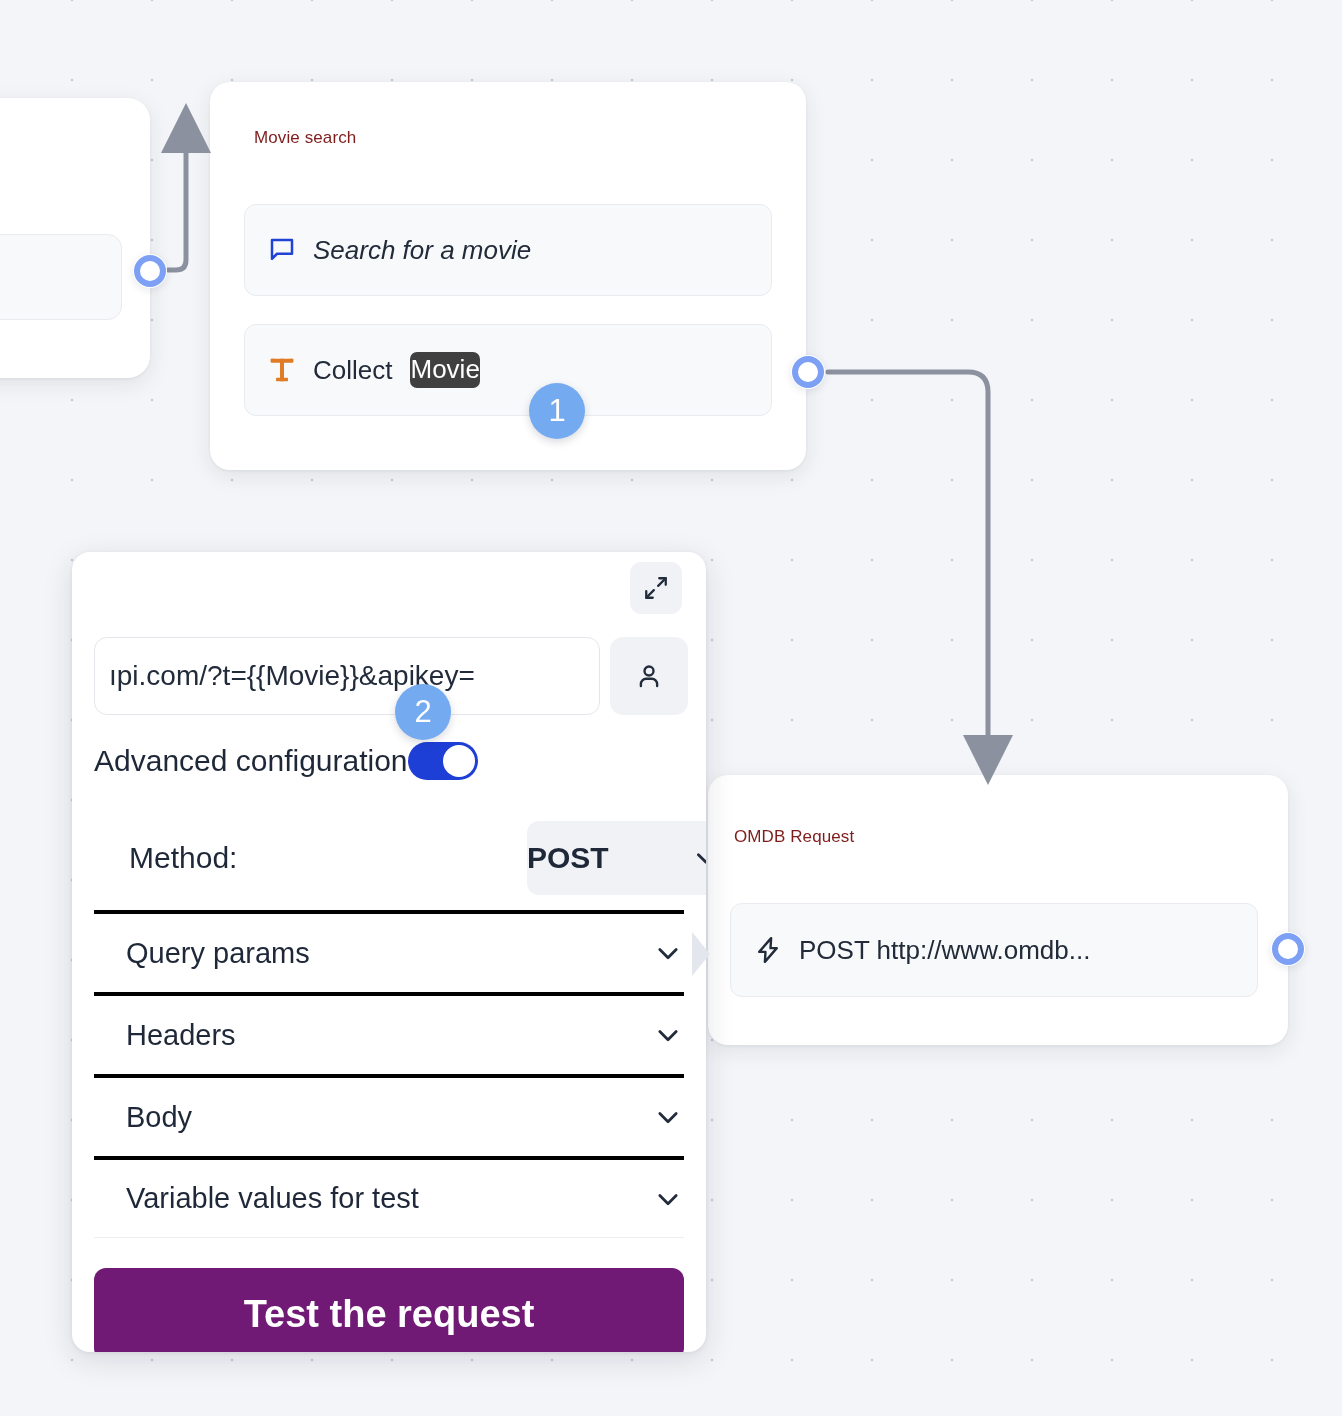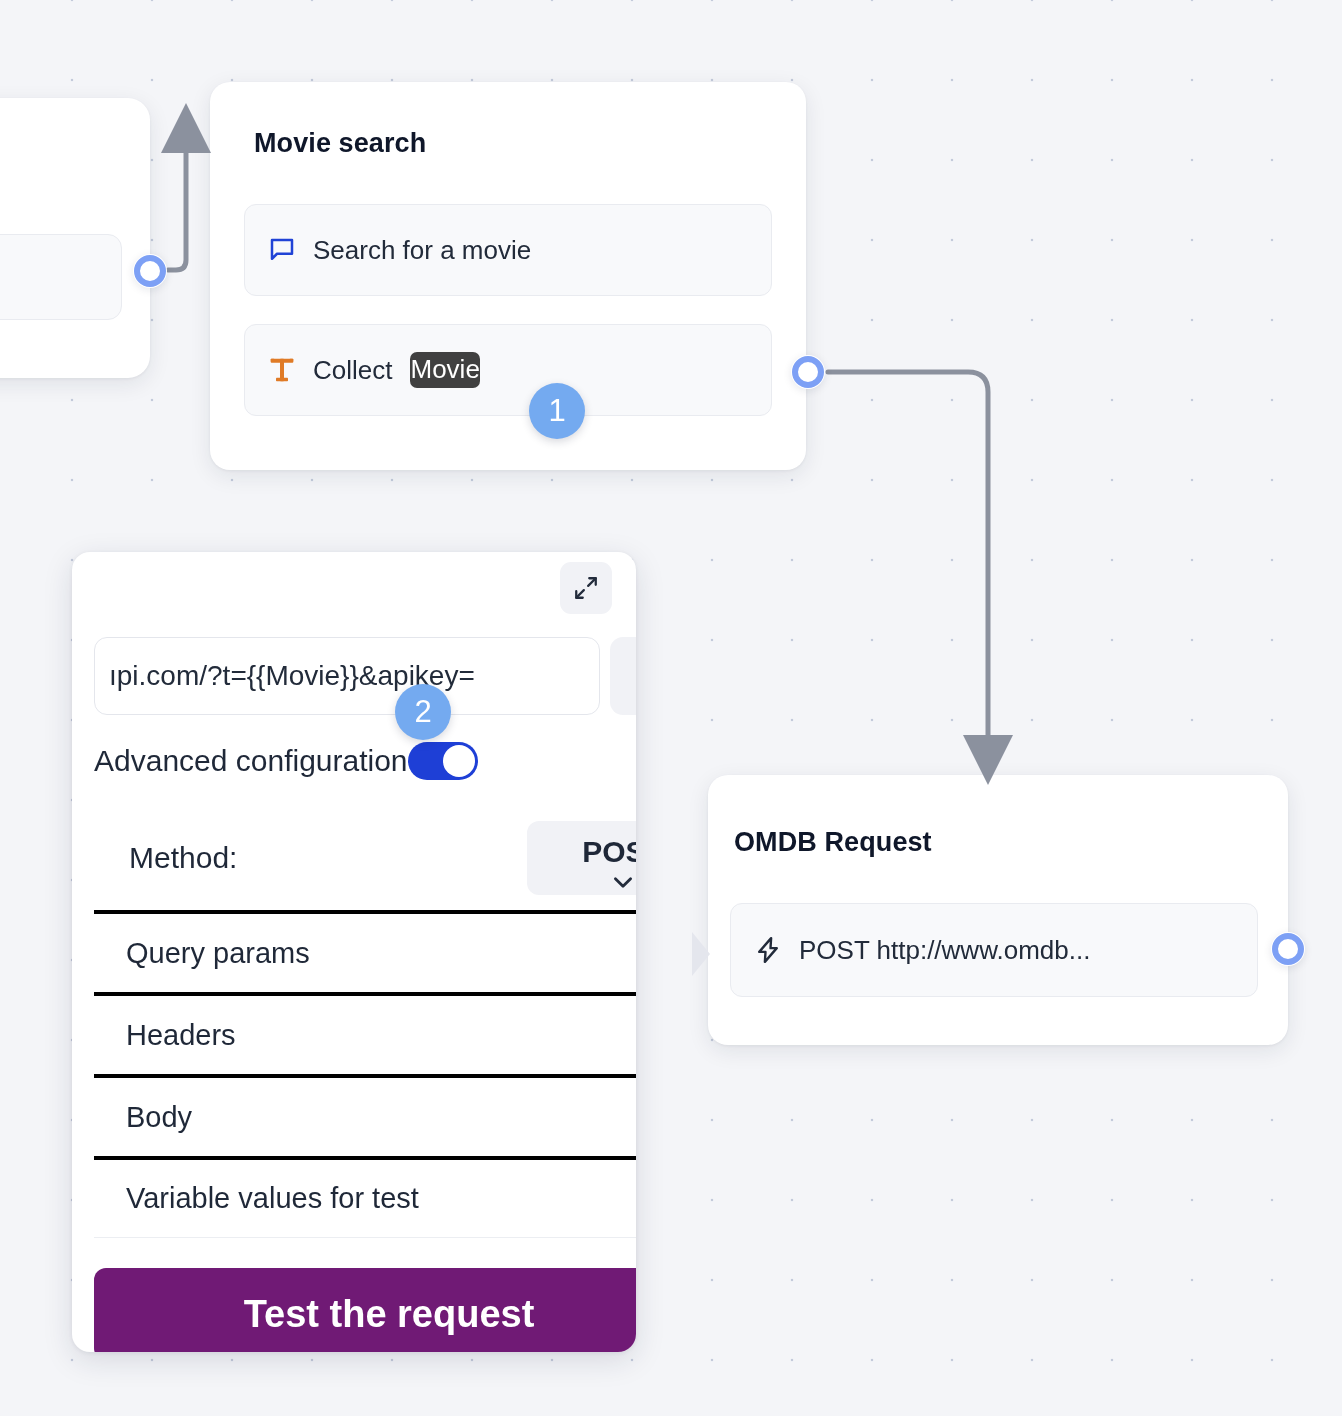--- a/index.html
+++ b/index.html
@@ -17,23 +17,23 @@
   }
 
   
   .node {
     position: absolute;
     background: #ffffff;
     border-radius: 20px;
     box-shadow: 0 6px 22px rgba(22,32,58,.09), 0 1px 3px rgba(22,32,58,.06);
   }
   .node-title {
-    font-size: 27px;
-    font-weight: 700;
-    color: #0f172a;
+    font-size: 17px;
+    font-weight: 400;
+    color: #7f1d1d;
     letter-spacing: .1px;
   }
   .node-item {
     background: #f8f9fb;
     border: 1px solid #e9ebf0;
     border-radius: 12px;
     display: flex;
     align-items: center;
     gap: 16px;
     padding: 0 22px;
@@ -88,21 +88,21 @@
     border-radius: 14px;
   }
 
   
   #node-movie {
     left: 210px; top: 82px;
     width: 596px; height: 388px;
   }
   #node-movie .node-title { position: absolute; left: 44px; top: 46px; }
   #node-movie .node-item { position: absolute; left: 244px - 210px; }
-  #mv-item-1 { left: 34px; top: 122px; width: 528px; height: 92px; }
+  #mv-item-1 { left: 34px; top: 122px; width: 528px; height: 92px; font-style: italic; }
   #mv-item-2 { left: 34px; top: 242px; width: 528px; height: 92px; }
 
   .var-chip {
     background: #404040;
     color: #ffffff;
     border-radius: 7px;
     padding: 4px 0 6px;
     font-size: 26px;
     line-height: 1;
     margin-left: 2px;
@@ -125,21 +125,21 @@
     border-top: 22px solid transparent;
     border-bottom: 22px solid transparent;
     border-left: 18px solid #e4e6ed;
     z-index: 2;
   }
 
   
   #panel {
     position: absolute;
     left: 72px; top: 552px;
-    width: 564px; height: 800px;
+    width: 634px; height: 800px;
     background: #ffffff;
     border-radius: 18px;
     box-shadow: 0 8px 30px rgba(22,32,58,.13), 0 1px 4px rgba(22,32,58,.07);
     overflow: hidden;
   }
   #expand-btn {
     position: absolute;
     right: 24px; top: 10px;
     width: 52px; height: 52px;
     border-radius: 11px;
@@ -199,26 +199,25 @@
     left: 22px; top: 269px;
     width: 590px;
     display: flex; align-items: center; justify-content: space-between; margin-left: 35px;
   }
   #method-label { font-size: 30px; color: #1f2838; }
   #method-select {
     width: 192px; height: 74px;
     background: #f1f2f6;
     border-radius: 12px;
     border: none;
-    display: flex; align-items: center; justify-content: flex-end;
+    display: flex; align-items: center; justify-content: space-between;
     font-size: 30px;
     font-weight: 700;
     color: #1f2838;
     cursor: pointer;
-    flex-direction: column;
   }
   #accordion {
     position: absolute;
     left: 22px; top: 358px;
     width: 590px;
   }
   .acc-row {
     height: 82px;
     border-top: 4px solid #000000;
     display: flex; align-items: center; justify-content: space-between;

